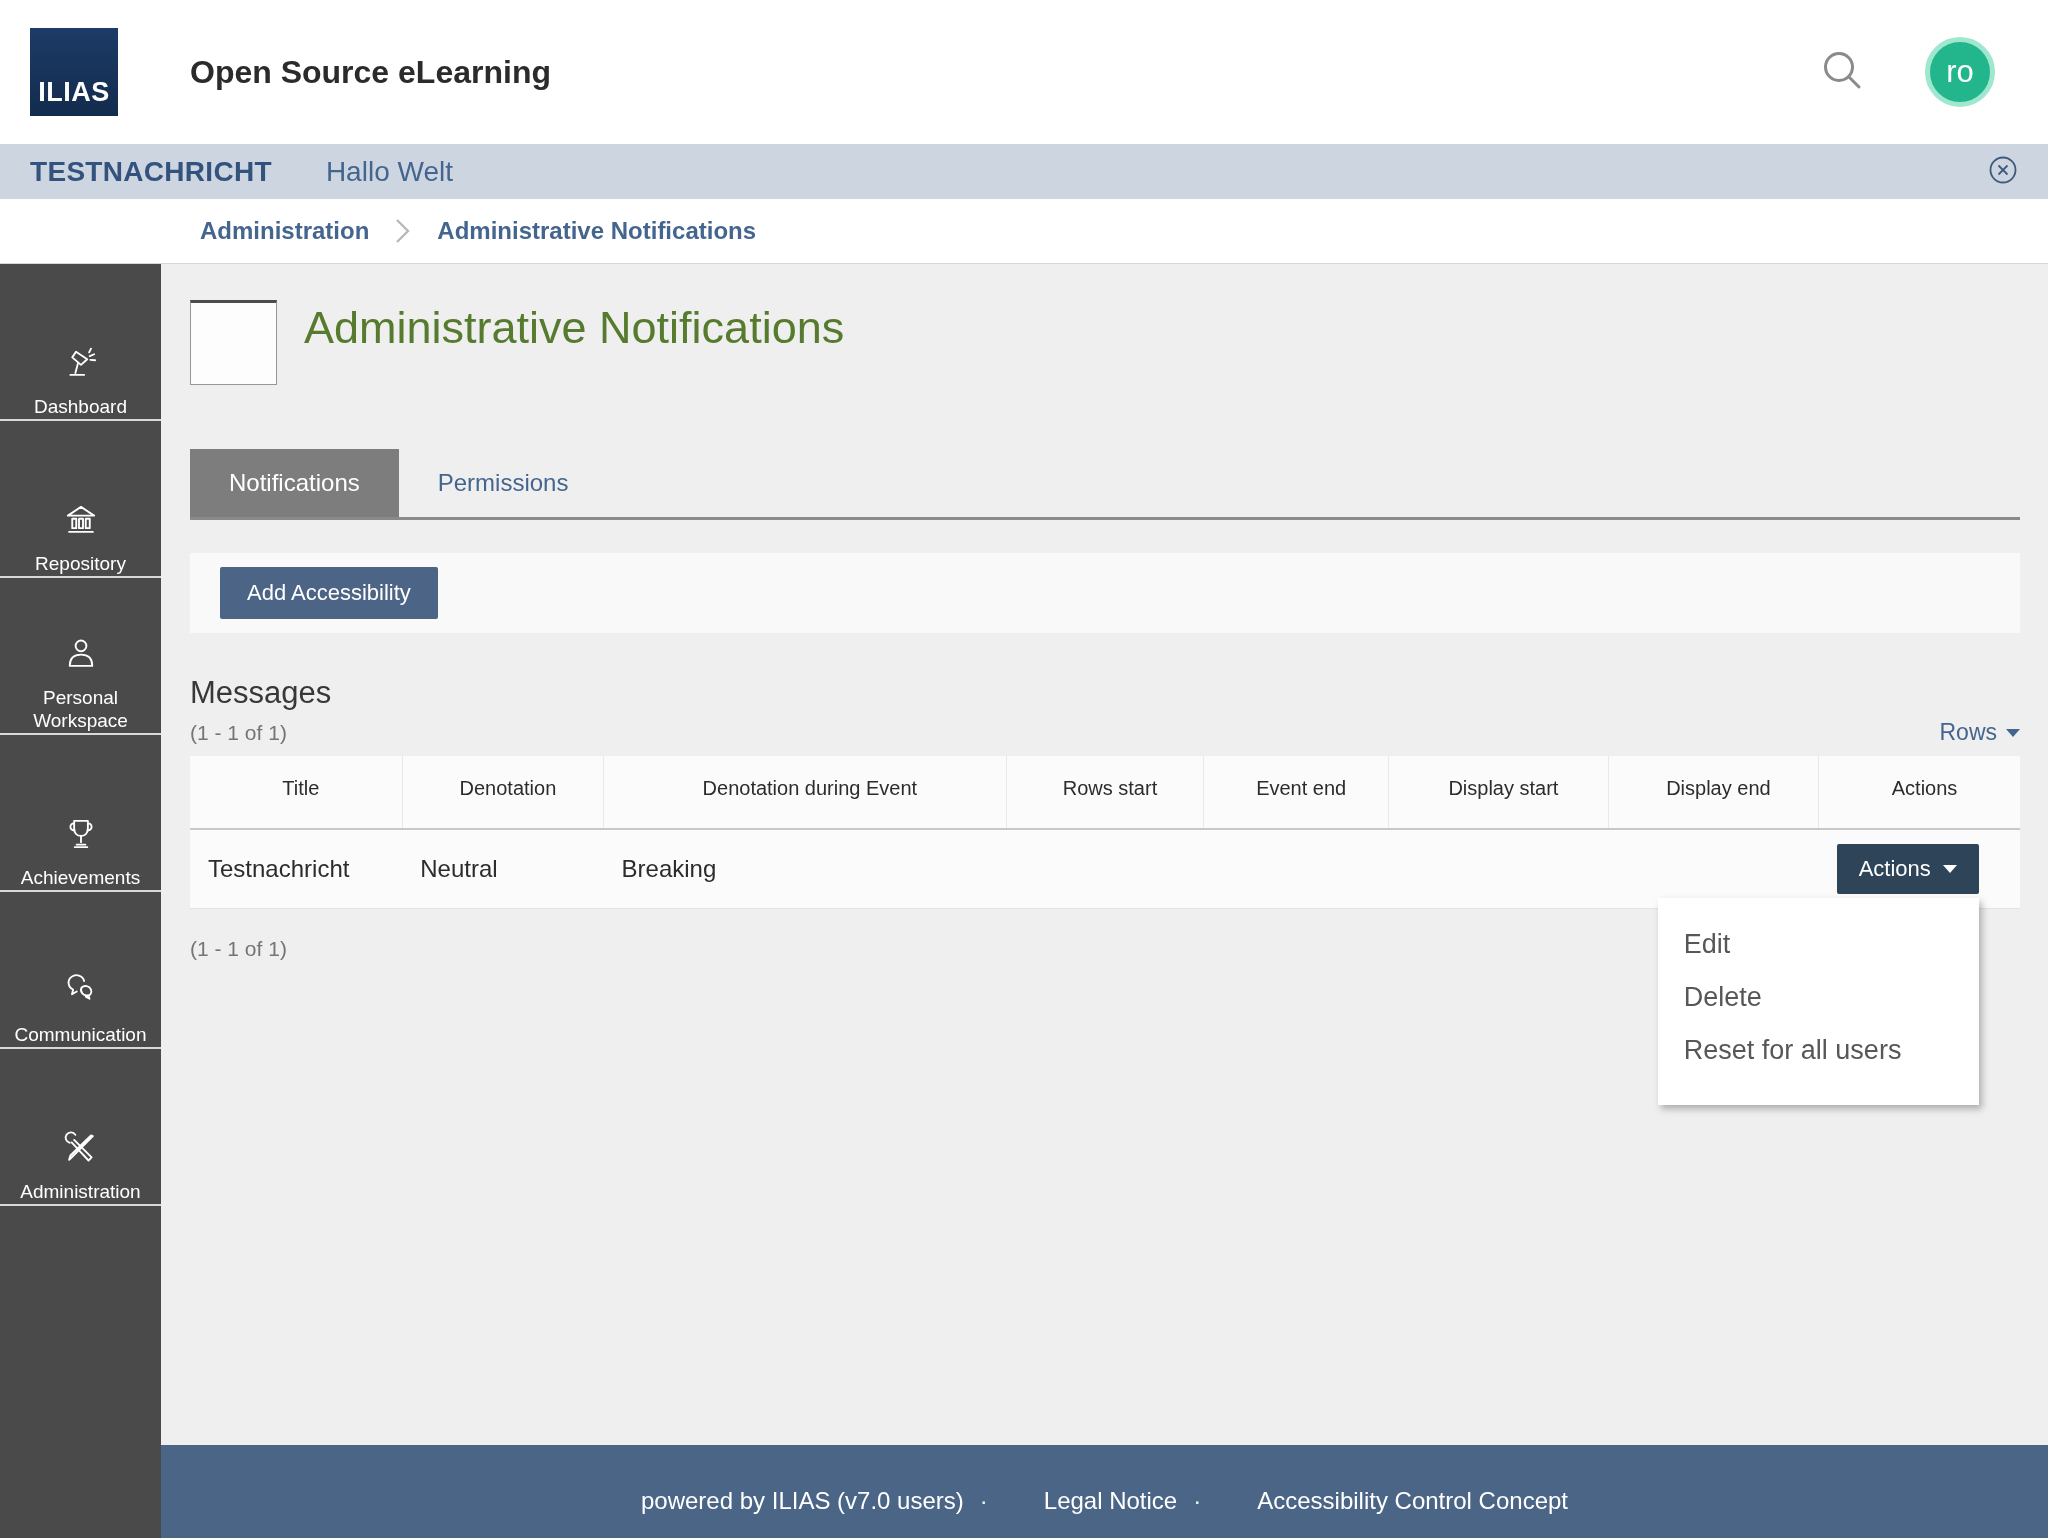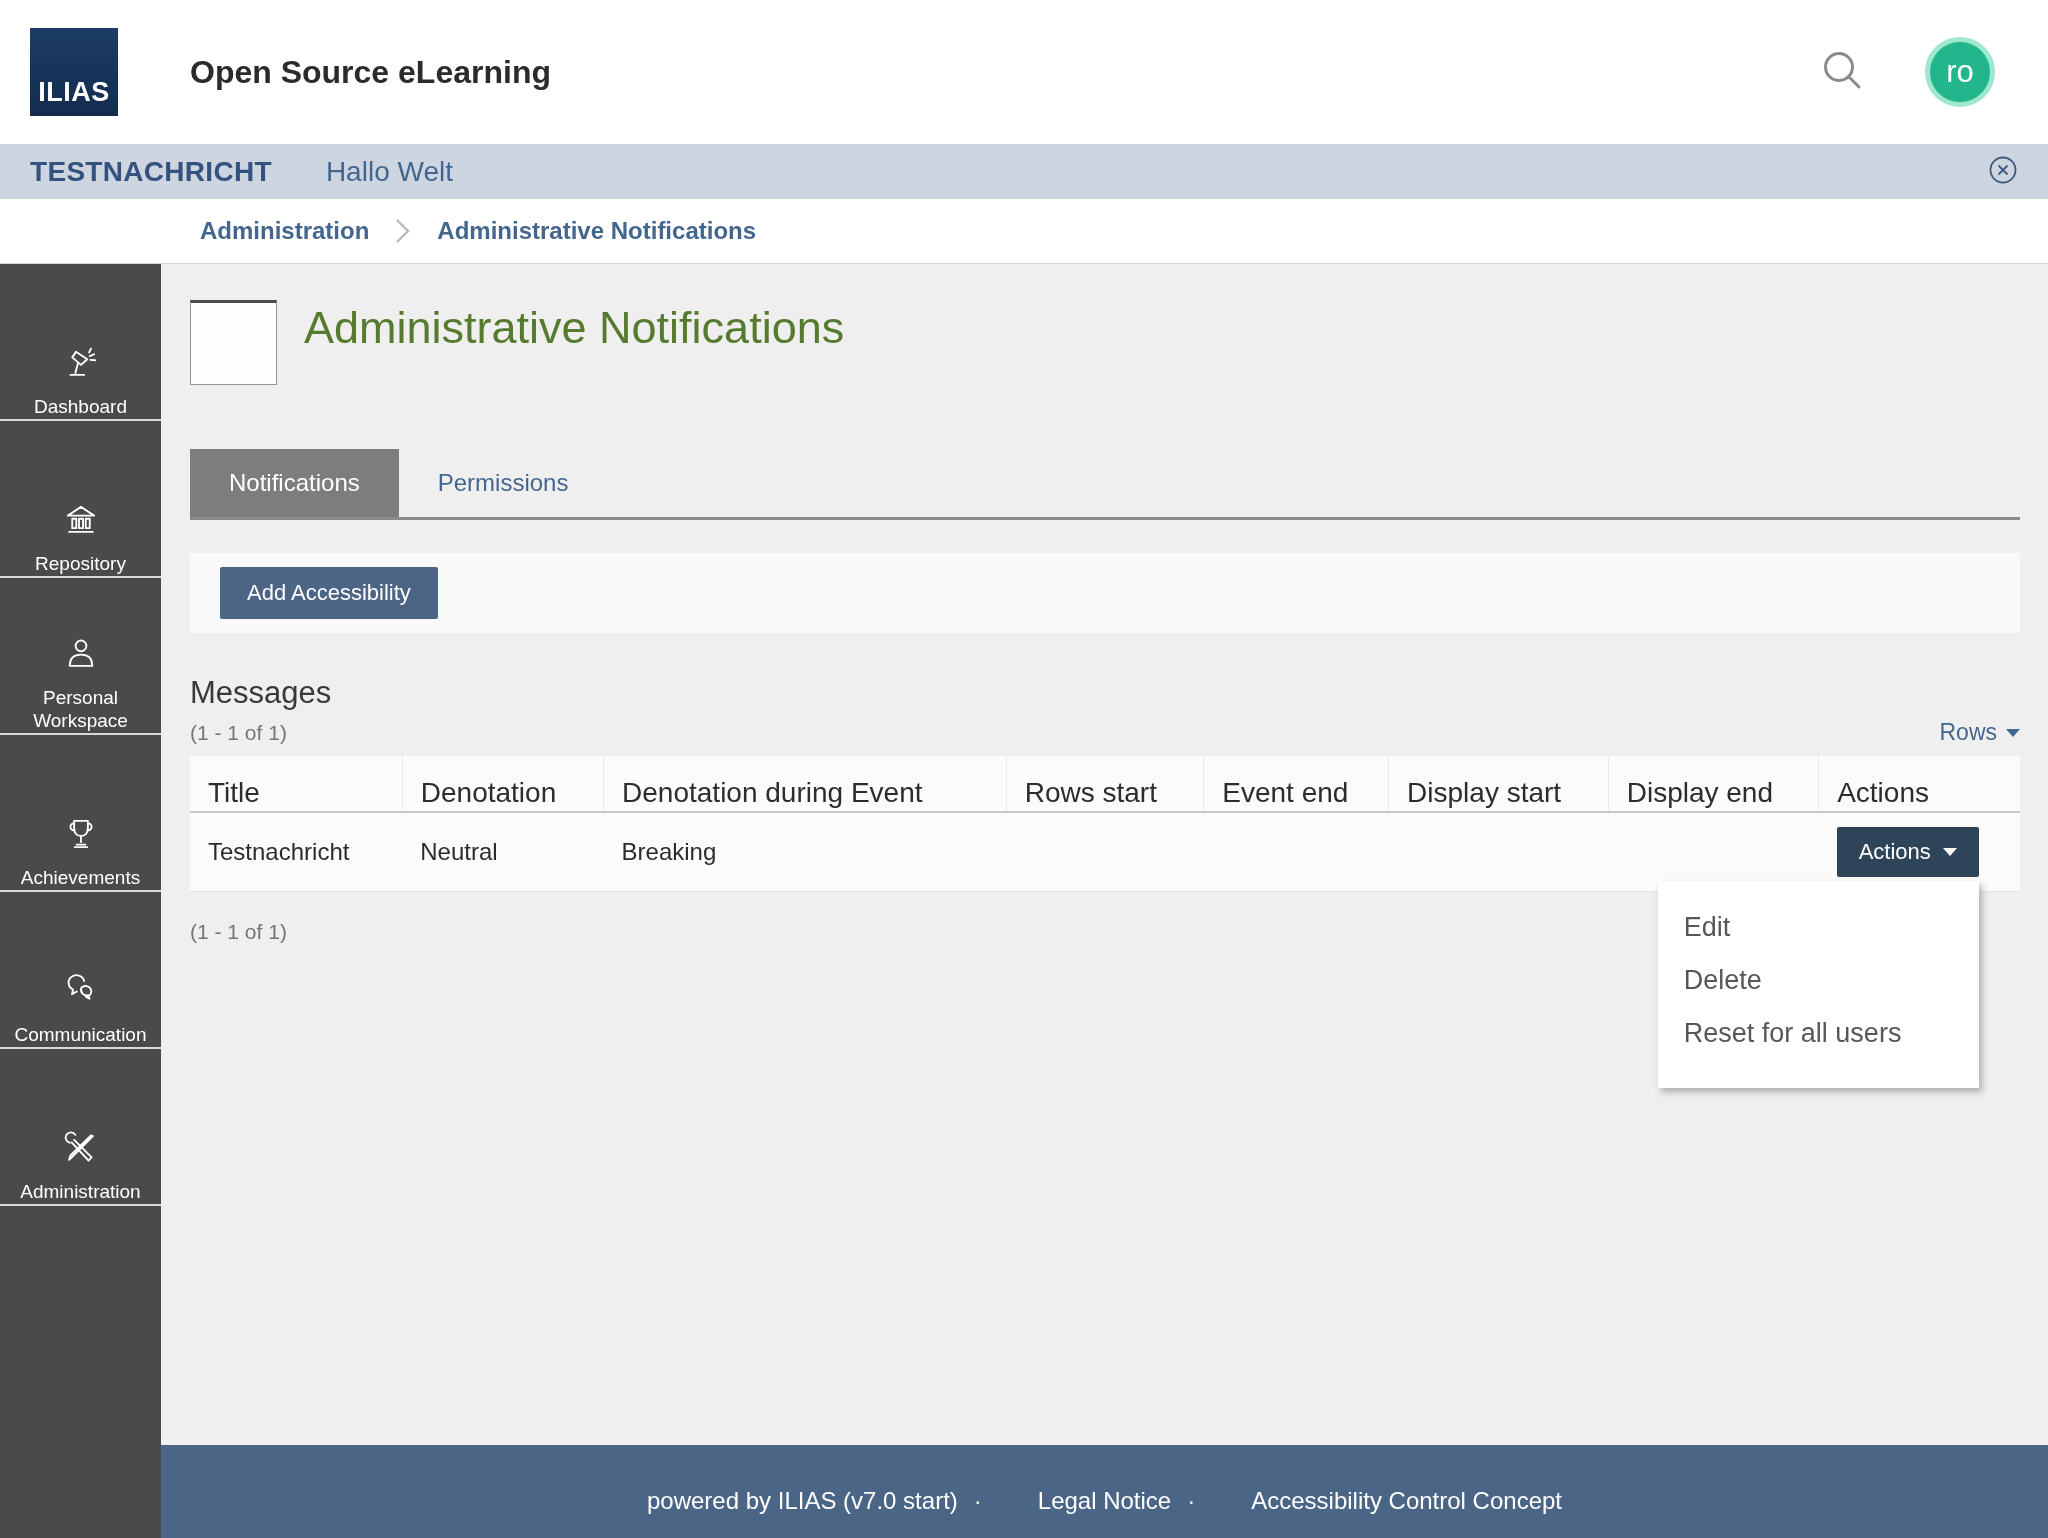--- a/index.html
+++ b/index.html
@@ -78,22 +78,22 @@
 
   
   h2.section-title { margin-top:42px; font-size:31px; font-weight:normal; color:#383838; }
   .meta-row { margin-top:8px; display:flex; justify-content:space-between; align-items:center; }
   .count { font-size:21px; color:#757575; }
   .rows-select { display:flex; align-items:center; gap:9px; color:var(--link-blue,#44668e); font-size:23px; cursor:pointer; }
   .caret-down-blue { width:0; height:0; border-left:7px solid transparent; border-right:7px solid transparent; border-top:8px solid var(--link-blue,#44668e); }
 
   .table-panel { margin-top:10px; background:#fbfbfb; border-bottom:1px solid #e3e3e3; }
   table { width:100%; border-collapse:collapse; table-layout:fixed; }
-  th { text-align:left; font-weight:normal; font-size:28px; color:#2c2c2c;
-       padding:21px 8px 2px 18px; border-bottom:2px solid #c8c8c8; border-right:1px solid #e8e8e8; }
+  th { text-align:center; font-weight:normal; font-size:20px; color:#2c2c2c;
+       padding:21px 8px 28px 18px; border-bottom:2px solid #c8c8c8; border-right:1px solid #e8e8e8; }
   th:last-child { border-right:none; }
   td { font-size:24px; color:#2c2c2c; padding:14px 8px 14px 18px; vertical-align:middle; height:75px; }
 
   .dropdown { position:relative; display:inline-block; }
   .btn-actions {
     display:flex; align-items:center; gap:12px; background:var(--dark-button,#2e4459); color:#fff;
     font-size:22px; font-family:inherit; padding:12px 22px; border:none; border-radius:2px; cursor:pointer;
   }
   .caret-down-white { width:0; height:0; border-left:7px solid transparent; border-right:7px solid transparent; border-top:8px solid #fff; }
   .menu {
@@ -315,20 +315,20 @@
             </tr>
           </tbody>
         </table>
       </div>
 
       <div class="count count-bottom">(1 - 1 of 1)</div>
 
     </div>
 
     <footer>
-      <span>powered by ILIAS (v7.0 start)</span>
+      <span>powered by ILIAS (v7.0 users)</span>
       <span class="footer-sep">·</span>
       <span class="footer-link">Legal Notice</span>
       <span class="footer-sep">·</span>
       <span class="footer-link">Accessibility Control Concept</span>
     </footer>
   </main>
 </div>
 
 </body></html>

